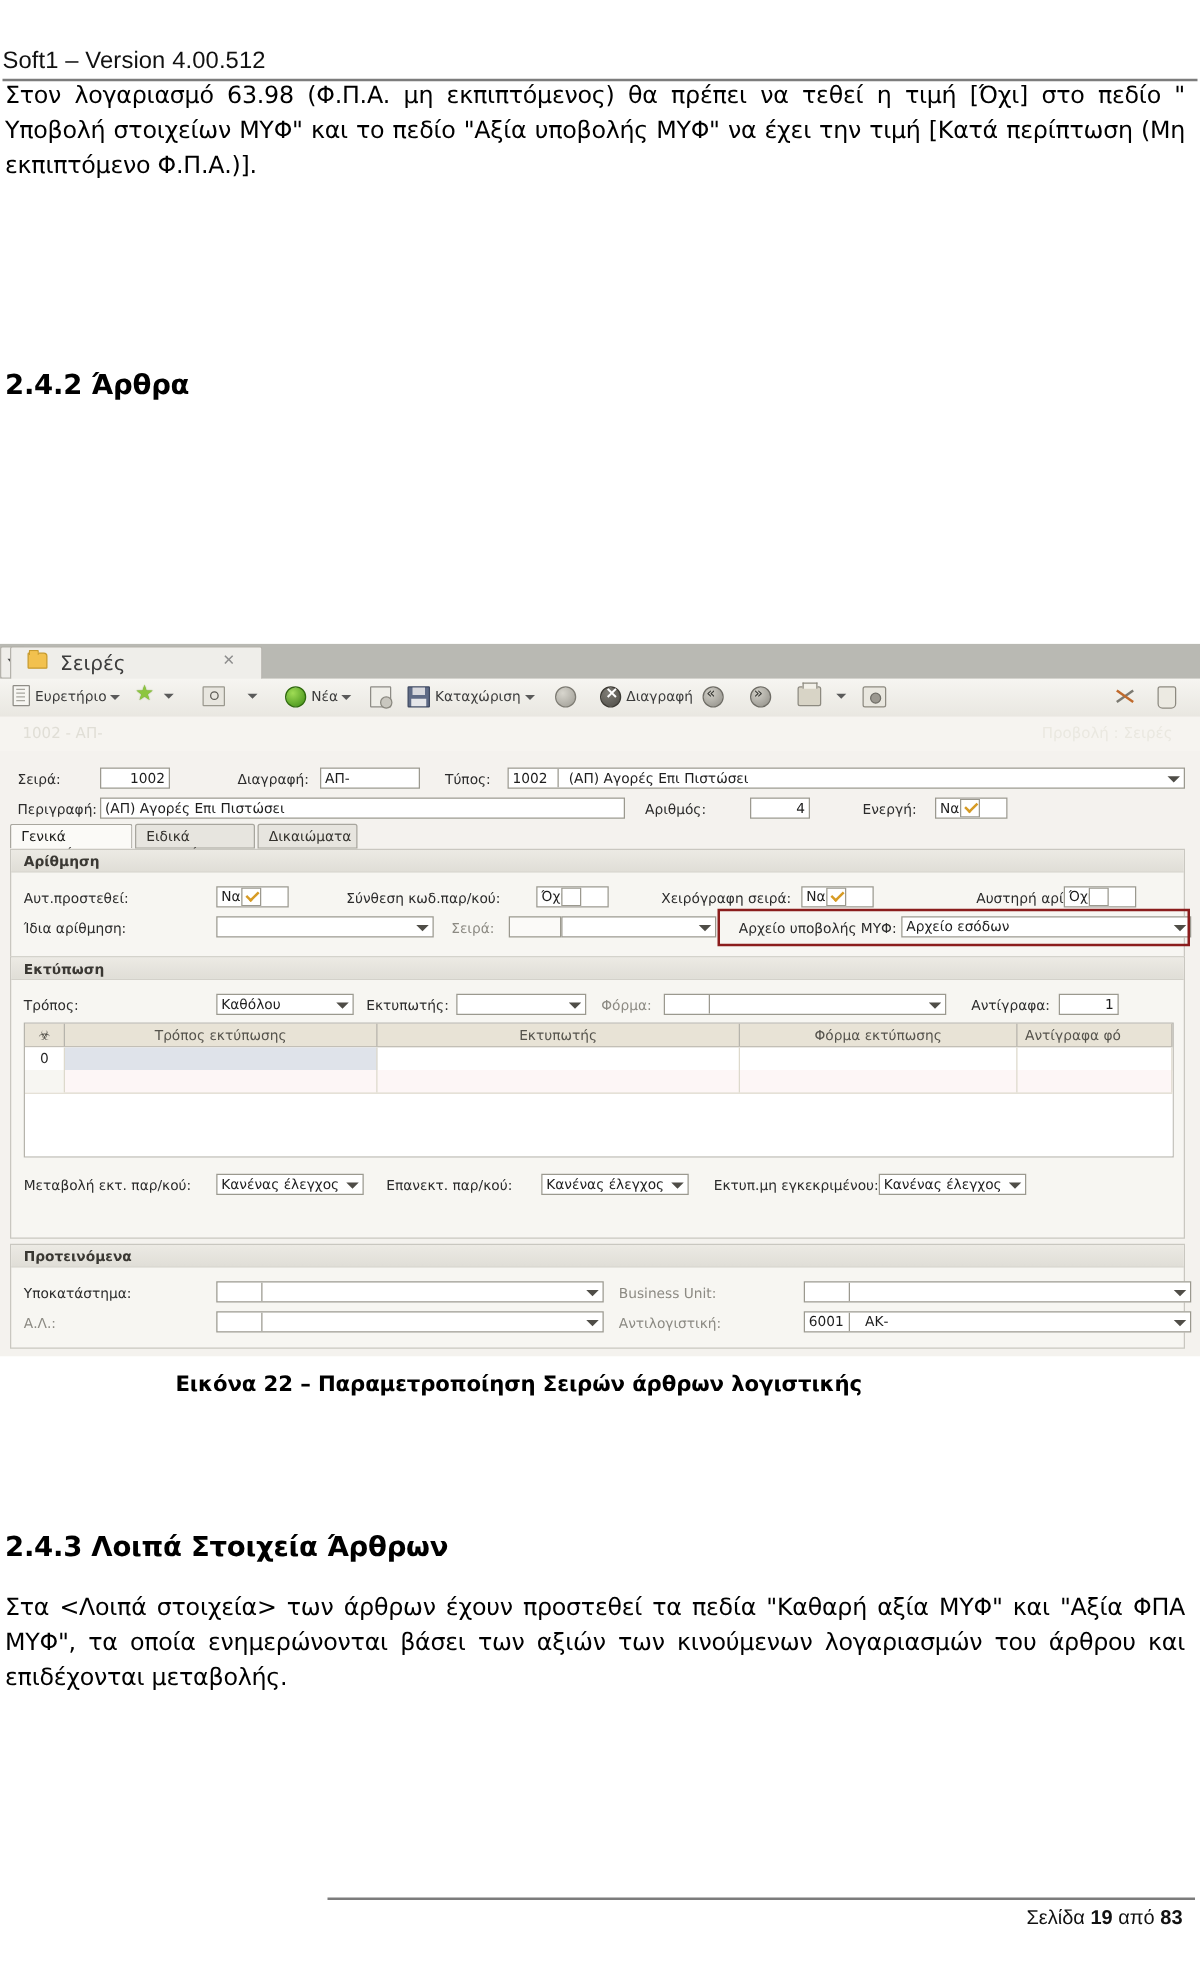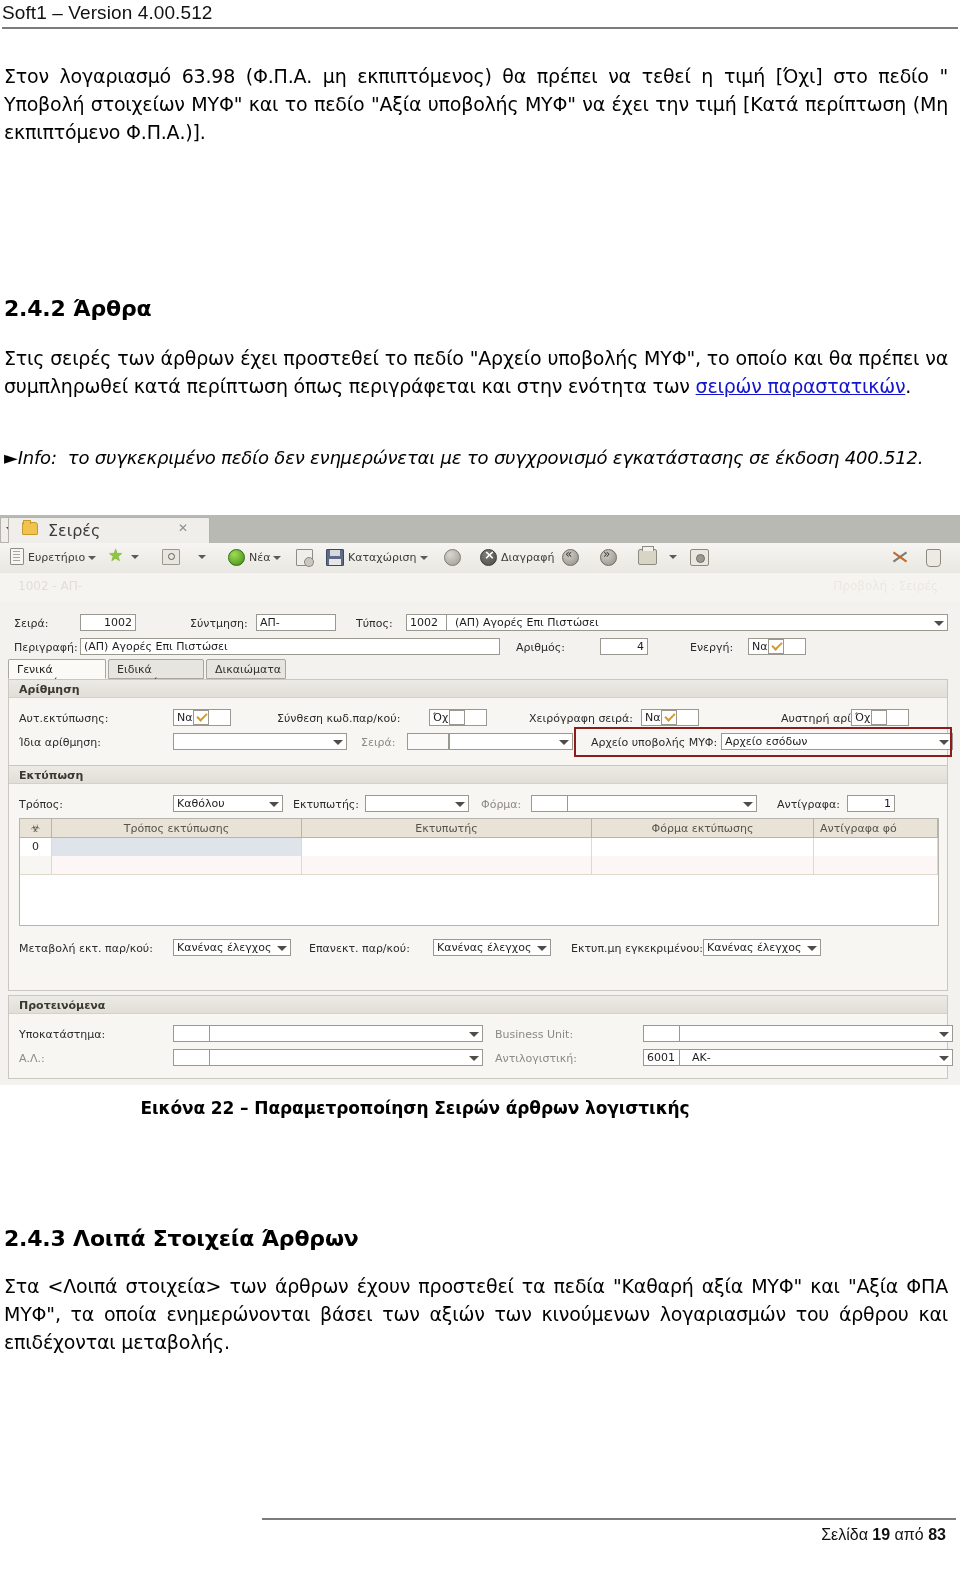--- a/index.html
+++ b/index.html
@@ -7,21 +7,21 @@
     width:960px;height:1569px;background:#ffffff;
     font-family:"DejaVu Sans","Liberation Sans",sans-serif;
     color:#000;overflow:hidden;position:relative;
   }
   .page{position:relative;width:960px;height:1569px;}
 
   
   .doc-header{position:absolute;left:0;top:0;width:960px;}
   .doc-header .hdr-text{
     font-size:19px;font-family:"Liberation Sans",sans-serif;
-    padding:2px 0 3px 2px;letter-spacing:.1px;color:#111;
+    padding:2px 0 3px 2px;letter-spacing:.1px;color:#111;margin-top:36px;
   }
   .doc-header .hdr-rule{height:2px;background:#7c7c7c;width:956px;margin-left:2px;}
 
   
   .para{
     font-size:19px;line-height:28px;text-align:justify;
     font-family:"DejaVu Sans",sans-serif;letter-spacing:-0.2px;
   }
   .p1{position:absolute;left:4px;top:62px;width:944px;}
   .h2{
@@ -241,23 +241,21 @@
 
   <div class="doc-header">
     <div class="hdr-text">Soft1 – Version 4.00.512</div>
     <div class="hdr-rule"></div>
   </div>
 
   <div class="para p1">Στον λογαριασμό 63.98 (Φ.Π.Α. μη εκπιπτόμενος) θα πρέπει να τεθεί η τιμή [Όχι] στο πεδίο " Υποβολή στοιχείων ΜΥΦ" και το πεδίο "Αξία υποβολής ΜΥΦ" να έχει την τιμή [Κατά περίπτωση (Μη εκπιπτόμενο Φ.Π.Α.)].</div>
 
   <div class="h2 h-242">2.4.2  Άρθρα</div>
 
-  <div class="para p2"><span>Στις σειρές των άρθρων έχει προστεθεί το πεδίο "Αρχείο υποβολής ΜΥΦ", το οποίο και θα πρέπει να συμπληρωθεί κατά περίπτωση όπως περιγράφεται και στην ενότητα των </span><a class="link" href="#">σειρών παραστατικών</a><span>.</span></div>
-
-  <div class="info"><span class="lbl">►Info:</span>&nbsp; <span>το συγκεκριμένο πεδίο δεν ενημερώνεται με το συγχρονισμό εγκατάστασης σε έκδοση 400.512.</span></div>
+
 
   <div class="app">
 
     <div class="tabstrip">
       <div class="tab-caret">
           <i></i>
         </div>
       <div class="tab-open"></div>
       <div class="tab-folder"></div>
       <div class="tab-label">Σειρές</div>
@@ -311,21 +309,21 @@
 
     <div class="ghost">
       <div class="g-left">1002 - ΑΠ-</div>
       <div class="g-right">Προβολή : Σειρές</div>
     </div>
 
     <div class="form">
 
       <div class="lab" style="position:absolute;left:14px;top:16px">Σειρά:</div>
       <div class="fld num" style="left:80px;top:13px;width:56px">1002</div>
-      <div class="lab" style="position:absolute;left:190px;top:16px">Σύντμηση:</div>
+      <div class="lab" style="position:absolute;left:190px;top:16px">Διαγραφή:</div>
       <div class="fld" style="left:256px;top:13px;width:80px">ΑΠ-</div>
       <div class="lab" style="position:absolute;left:356px;top:16px">Τύπος:</div>
       <div class="combo" style="left:406px;top:13px;width:542px">
         <span class="seg" style="width:40px">1002</span>
         <span class="segtxt">(ΑΠ) Αγορές Επι Πιστώσει</span>
         <span class="dd"></span>
       </div>
 
       <div class="lab" style="position:absolute;left:14px;top:40px">Περιγραφή:</div>
       <div class="fld" style="left:80px;top:37px;width:420px">(ΑΠ) Αγορές Επι Πιστώσει</div>
@@ -337,21 +335,21 @@
 
       <div class="ftabs">
         <div class="ftab active" style="left:0;width:98px">Γενικά στοιχεία</div>
         <div class="ftab" style="left:100px;width:96px">Ειδικά στοιχεία</div>
         <div class="ftab" style="left:198px;width:80px">Δικαιώματα</div>
       </div>
 
       <div class="group" style="left:8px;top:78px;width:940px;height:94px">
         <div class="group-title">Αρίθμηση</div>
 
-        <div class="lab" style="position:absolute;left:10px;top:32px">Αυτ.εκτύπωσης:</div>
+        <div class="lab" style="position:absolute;left:10px;top:32px">Αυτ.προστεθεί:</div>
         <div class="fld" style="left:164px;top:29px;width:58px">Ναι</div>
         <div class="chk on" style="left:184px;top:30px"></div>
 
         <div class="lab" style="position:absolute;left:268px;top:32px">Σύνθεση κωδ.παρ/κού:</div>
         <div class="fld" style="left:420px;top:29px;width:58px">Όχι</div>
         <div class="chk" style="left:440px;top:30px"></div>
 
         <div class="lab" style="position:absolute;left:520px;top:32px">Χειρόγραφη σειρά:</div>
         <div class="fld" style="left:632px;top:29px;width:58px">Ναι</div>
         <div class="chk on" style="left:652px;top:30px"></div>

